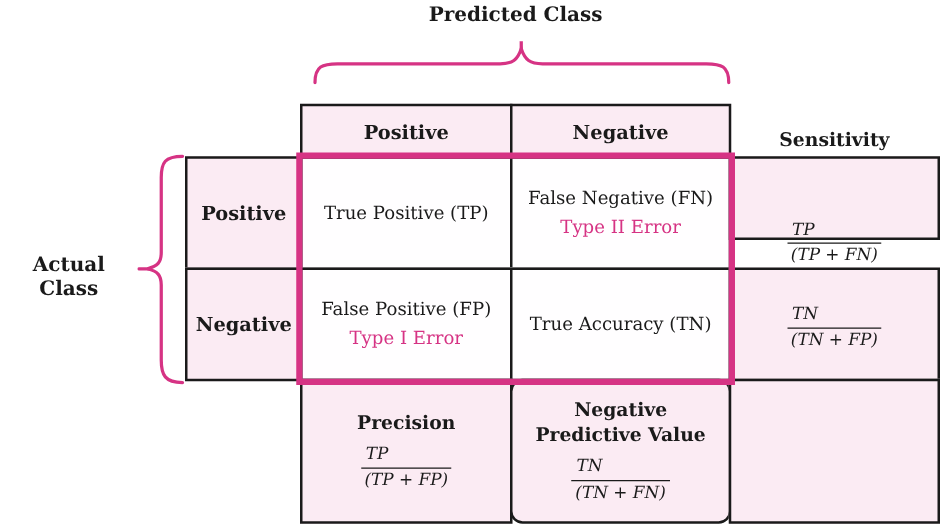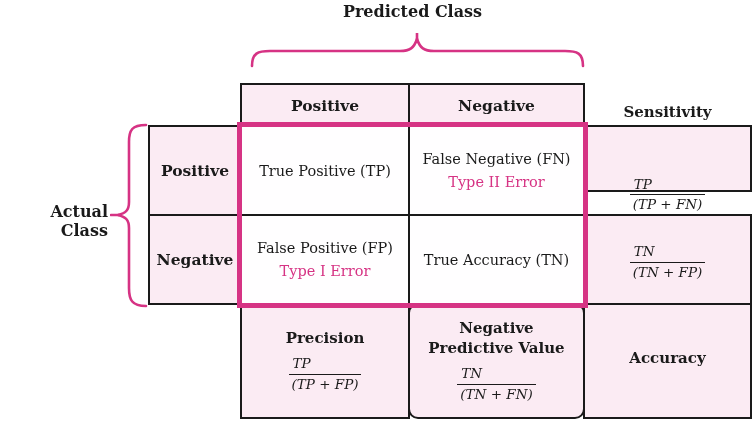--- a/index.html
+++ b/index.html
@@ -17,21 +17,21 @@
     overflow: hidden;
   }
   .stage { position: relative; width: 754px; height: 425px; }
 
   .title-top {
     position: absolute; left: 240px; top: 2px; width: 345px;
     text-align: center; font-weight: bold; font-size: 16px;
   }
   .title-left {
     position: absolute; left: 2px; top: 202px; width: 106px;
-    text-align: right; font-weight: bold; font-size: 16px;
+    text-align: center; font-weight: bold; font-size: 16px;
   }
 
   .brace { position: absolute; }
   .brace path {
     fill: none; stroke: var(--accent);
     stroke-width: 2.6; stroke-linecap: round;
   }
   .brace-top { left: 249px; top: 33px; }
   .brace-left { left: 110px; top: 122px; }
 
@@ -136,20 +136,19 @@
     </span>
   </div>
   <div class="cell pink" style="left:408px; top:303px; width:177px; height:116px;border-radius:10px;">
     <div class="metric-name">Negative Predictive Value</div>
     <span class="frac">
       <span class="num">TN</span>
       <span class="den">(TN + FN)</span>
     </span>
   </div>
   <div class="cell pink" style="left:583px; top:303px; width:169px; height:116px;">
-    <div class="metric-name">Accuracy</div>
     <span class="frac">
     </span>
   </div>
 
   <div class="matrix-outline"></div>
 
 </div>
 
 </body></html>

